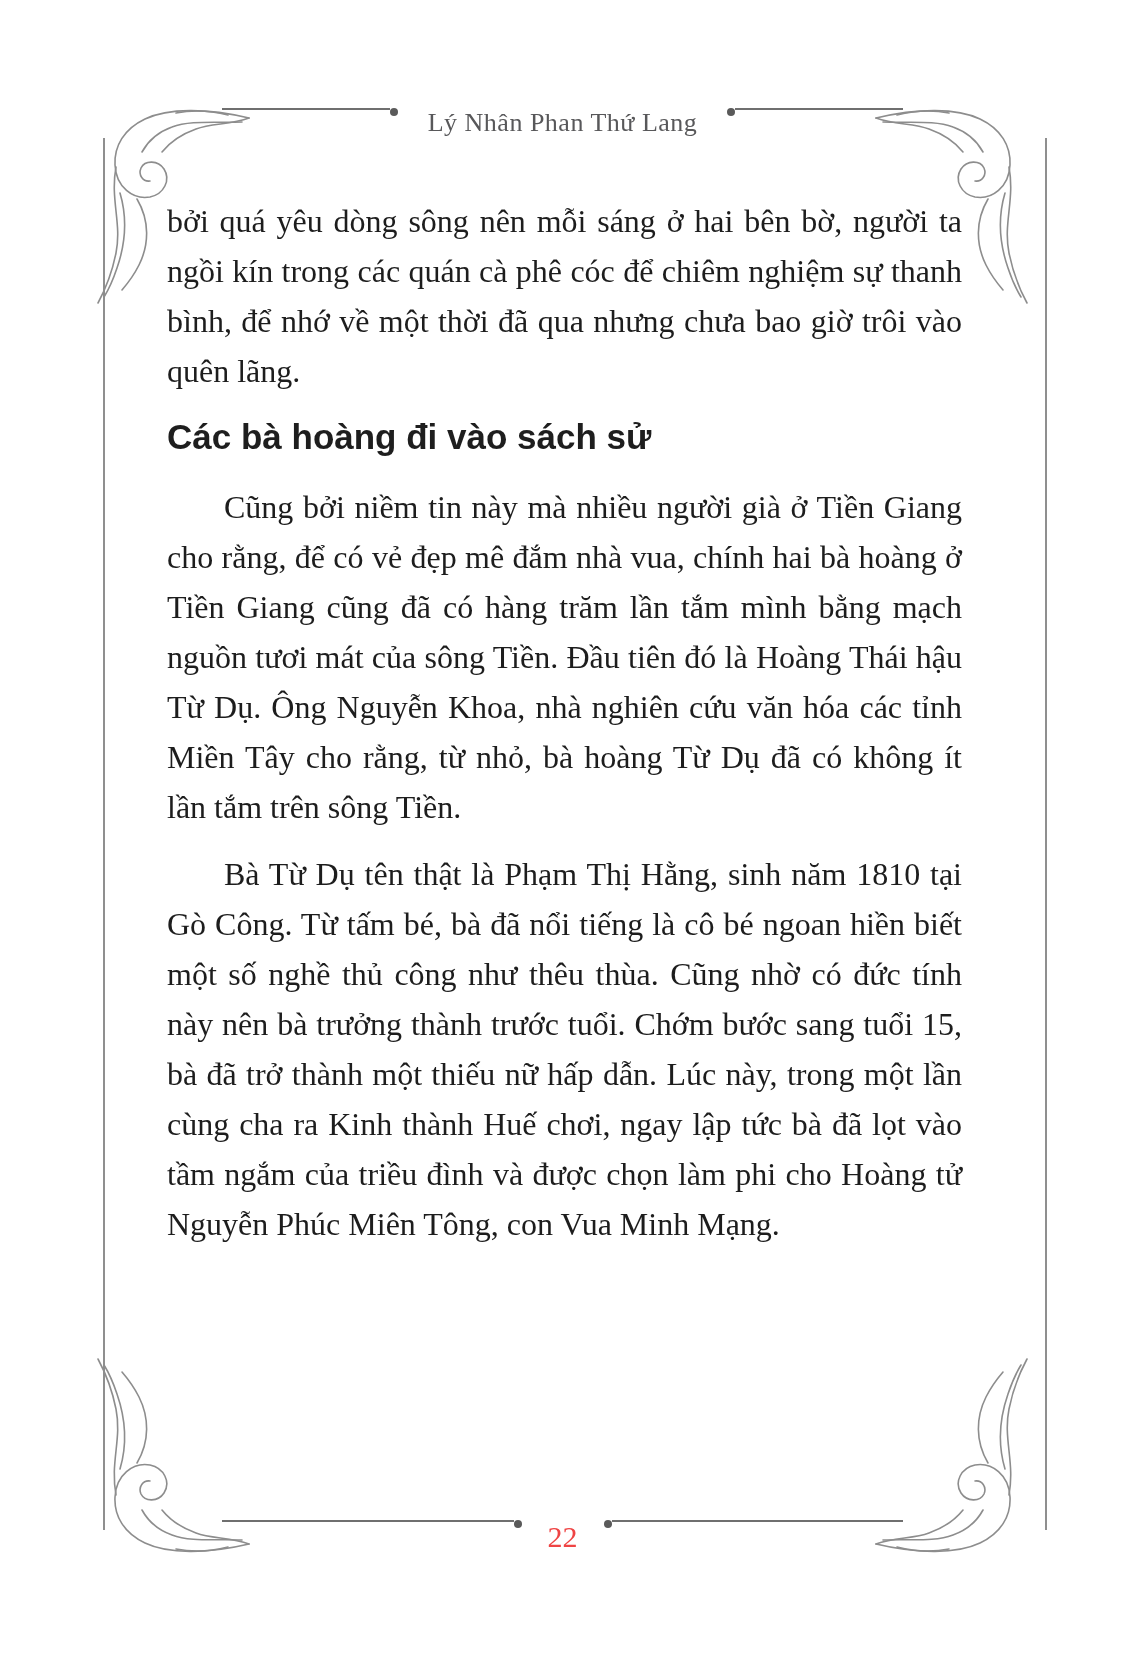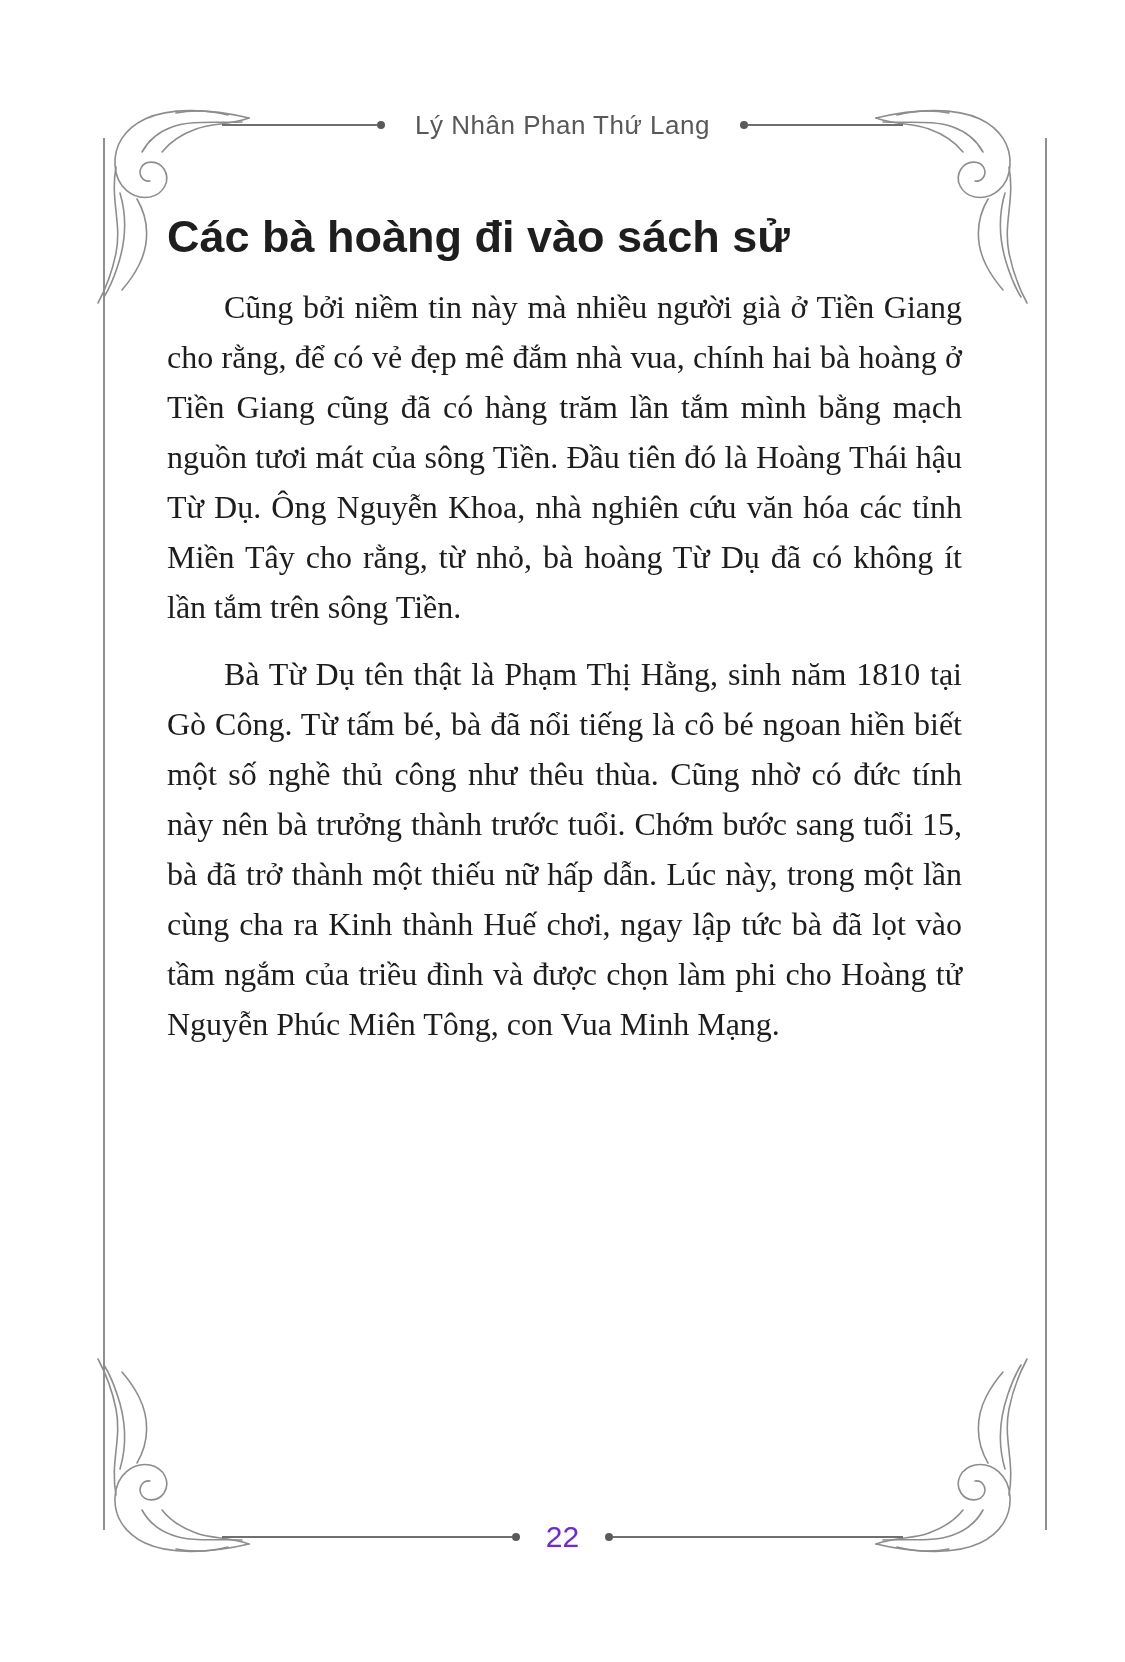--- a/index.html
+++ b/index.html
@@ -16,44 +16,44 @@
   .vline.right{left:1045px;}
   .corner{position:absolute;width:160px;height:205px;}
   .corner path{fill:none;stroke:#8d8d8d;stroke-width:1.6;stroke-linecap:round;}
   .corner.tl{left:92px;top:105px;}
   .corner.tr{left:873px;top:105px;transform:scaleX(-1);}
   .corner.bl{left:92px;top:1352px;transform:scaleY(-1);}
   .corner.br{left:873px;top:1352px;transform:scale(-1,-1);}
   
   .bar{
     position:absolute;left:222px;right:222px;height:34px;
-    display:flex;align-items:center;
-    font-family:Liberation Sans, sans-serif;
+    display:flex;align-items:flex-start;
+    font-family:Liberation Serif, serif;
   }
   .bar.header{top:108px;}
   .bar.footer{top:1520px;}
   .rule{flex:1;height:2px;background:#6f6f6f;}
   .dot{width:8px;height:8px;border-radius:50%;background:#5a5a5a;flex:0 0 auto;}
   .header-title{
     padding:0 30px;font-size:26px;color:#58585a;letter-spacing:.5px;
     white-space:nowrap;
   }
-  .page-number{padding:0 26px;font-size:30px;color:#6d28d9;}
+  .page-number{padding:0 26px;font-size:30px;color:#ef4444;}
   
   .content{
     position:absolute;left:167px;top:196px;width:795px;
     font-family:"Liberation Serif",serif;
     font-size:32px;line-height:50px;color:#1d1d1d;
     text-align:justify;
   }
   .content p{margin:0 0 17px;}
   .content p.indent{text-indent:57px;font-family:Liberation Serif, serif;}
   .section-heading{
     font-family:"Liberation Sans",sans-serif;
-    font-weight:bold;font-size:45px;line-height:42px;color:#1e1e1e;
+    font-weight:bold;font-size:35px;line-height:42px;color:#1e1e1e;
     margin:20px 0 24px;text-align:left;
   }
 </style>
 </head>
 <body>
 
 <div class="page">
 
   <div class="vline left"></div>
   <div class="vline right"></div>
@@ -97,20 +97,21 @@
 
   <div class="bar header">
     <div class="rule"></div>
     <div class="dot"></div>
     <div class="header-title">Lý Nhân Phan Thứ Lang</div>
     <div class="dot"></div>
     <div class="rule"></div>
   </div>
 
   <div class="content">
+    <p>bởi quá yêu dòng sông nên mỗi sáng ở hai bên bờ, người ta ngồi kín trong các quán cà phê cóc để chiêm nghiệm sự thanh bình, để nhớ về một thời đã qua nhưng chưa bao giờ trôi vào quên lãng.</p>
     <h2 class="section-heading">Các bà hoàng đi vào sách sử</h2>
     <p class="indent">Cũng bởi niềm tin này mà nhiều người già ở Tiền Giang cho rằng, để có vẻ đẹp mê đắm nhà vua, chính hai bà hoàng ở Tiền Giang cũng đã có hàng trăm lần tắm mình bằng mạch nguồn tươi mát của sông Tiền. Đầu tiên đó là Hoàng Thái hậu Từ Dụ. Ông Nguyễn Khoa, nhà nghiên cứu văn hóa các tỉnh Miền Tây cho rằng, từ nhỏ, bà hoàng Từ Dụ đã có không ít lần tắm trên sông Tiền.</p>
     <p class="indent">Bà Từ Dụ tên thật là Phạm Thị Hằng, sinh năm 1810 tại Gò Công. Từ tấm bé, bà đã nổi tiếng là cô bé ngoan hiền biết một số nghề thủ công như thêu thùa. Cũng nhờ có đức tính này nên bà trưởng thành trước tuổi. Chớm bước sang tuổi 15, bà đã trở thành một thiếu nữ hấp dẫn. Lúc này, trong một lần cùng cha ra Kinh thành Huế chơi, ngay lập tức bà đã lọt vào tầm ngắm của triều đình và được chọn làm phi cho Hoàng tử Nguyễn Phúc Miên Tông, con Vua Minh Mạng.</p>
   </div>
 
   <div class="bar footer">
     <div class="rule"></div>
     <div class="dot"></div>
     <div class="page-number">22</div>
     <div class="dot"></div>

